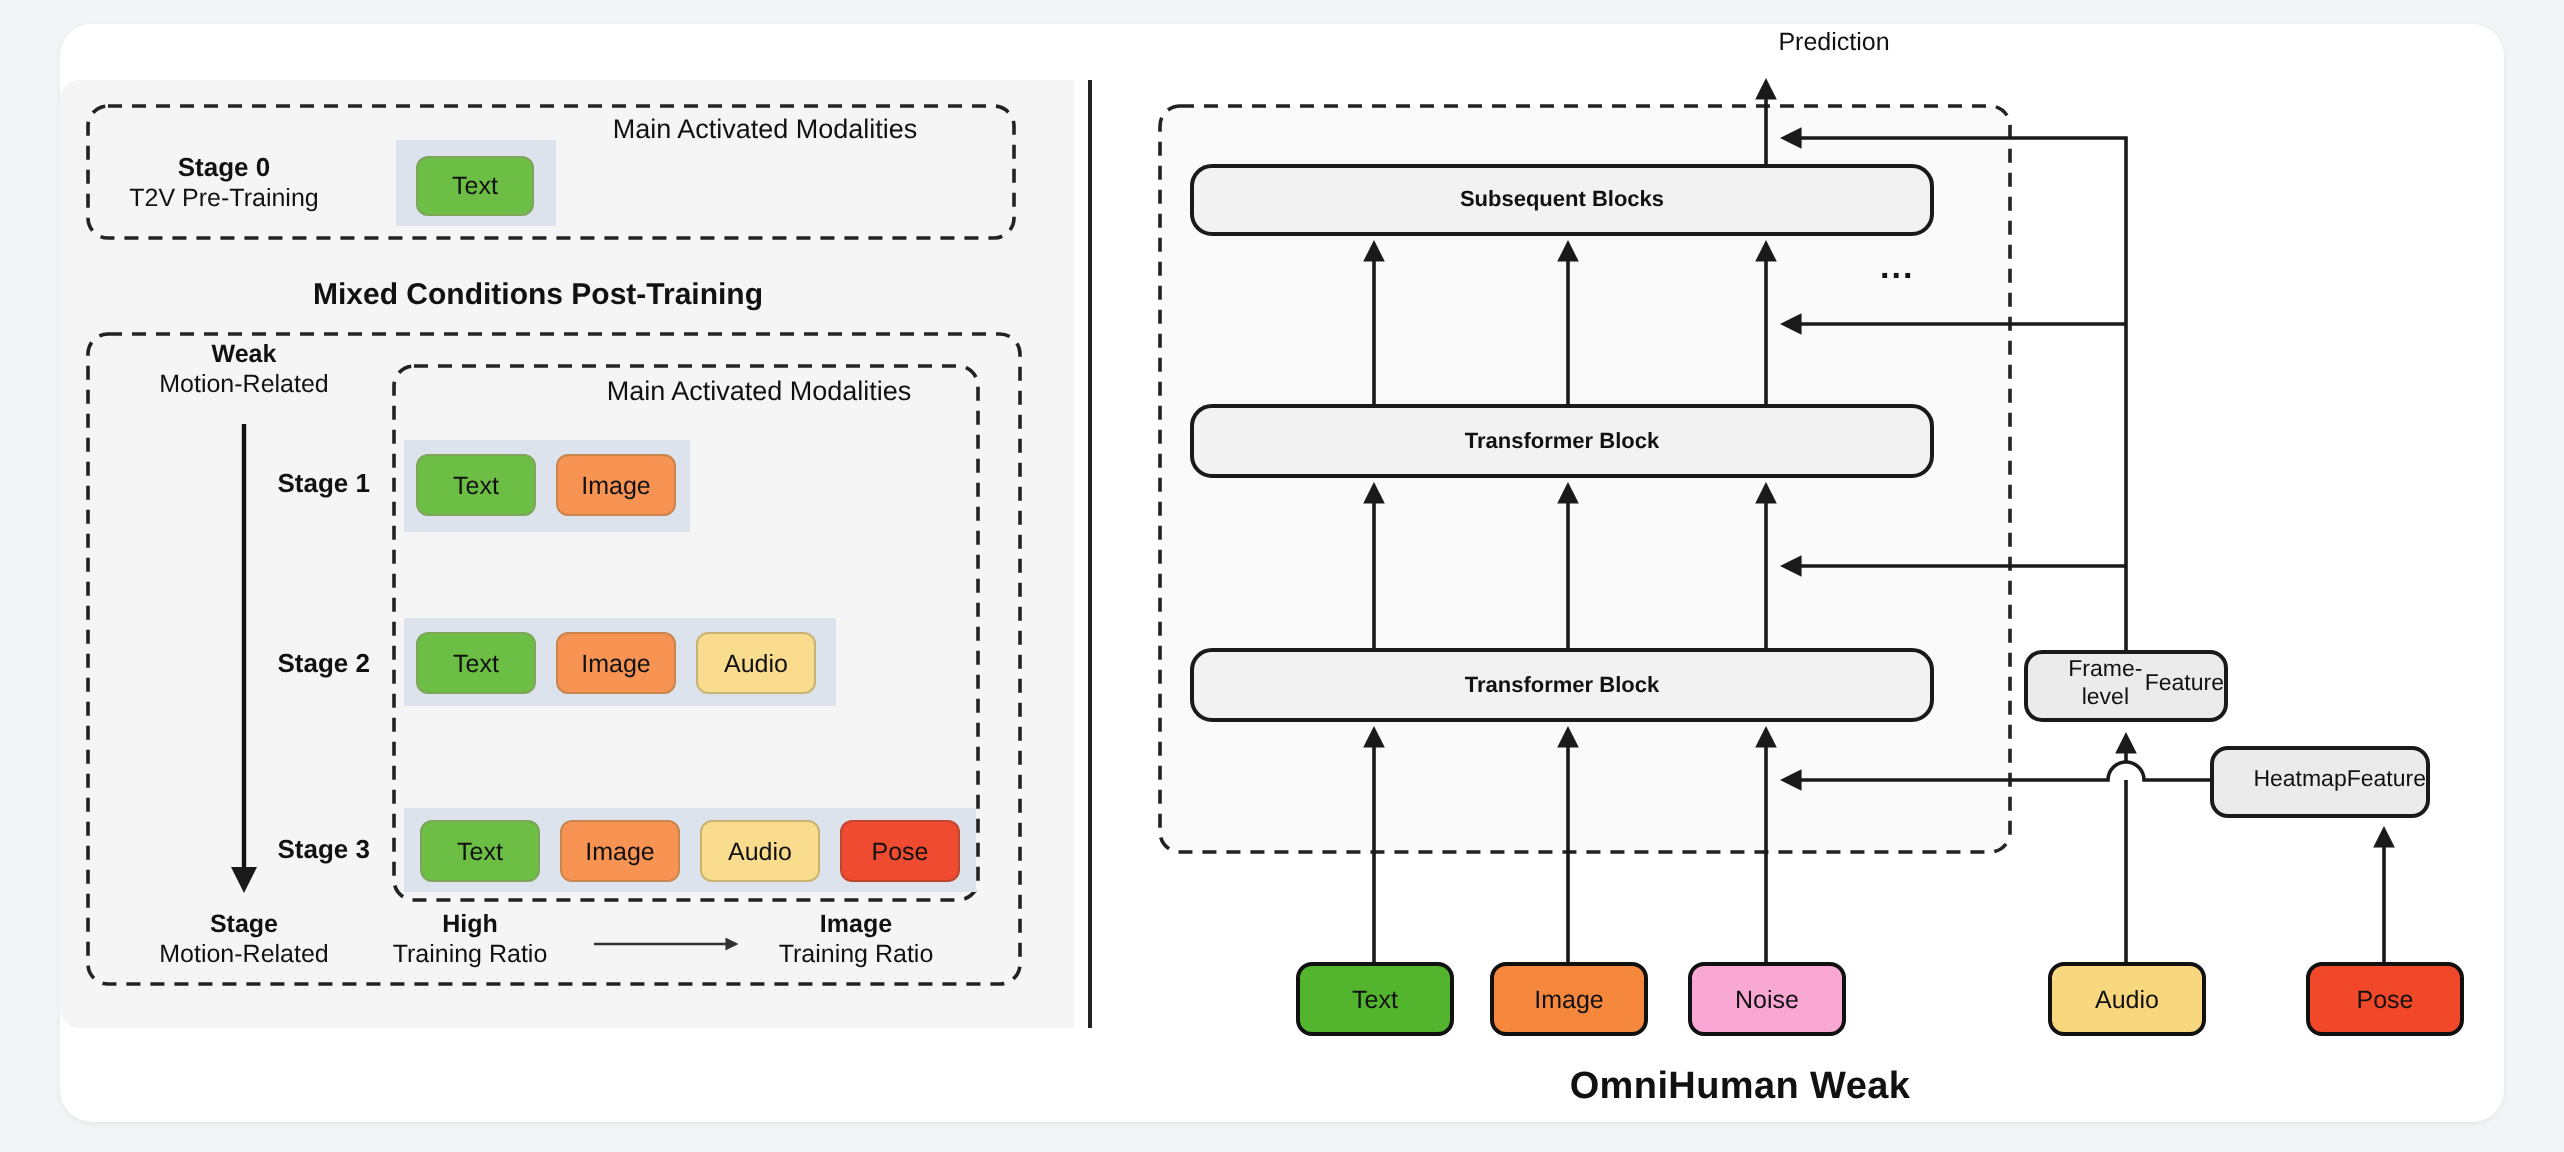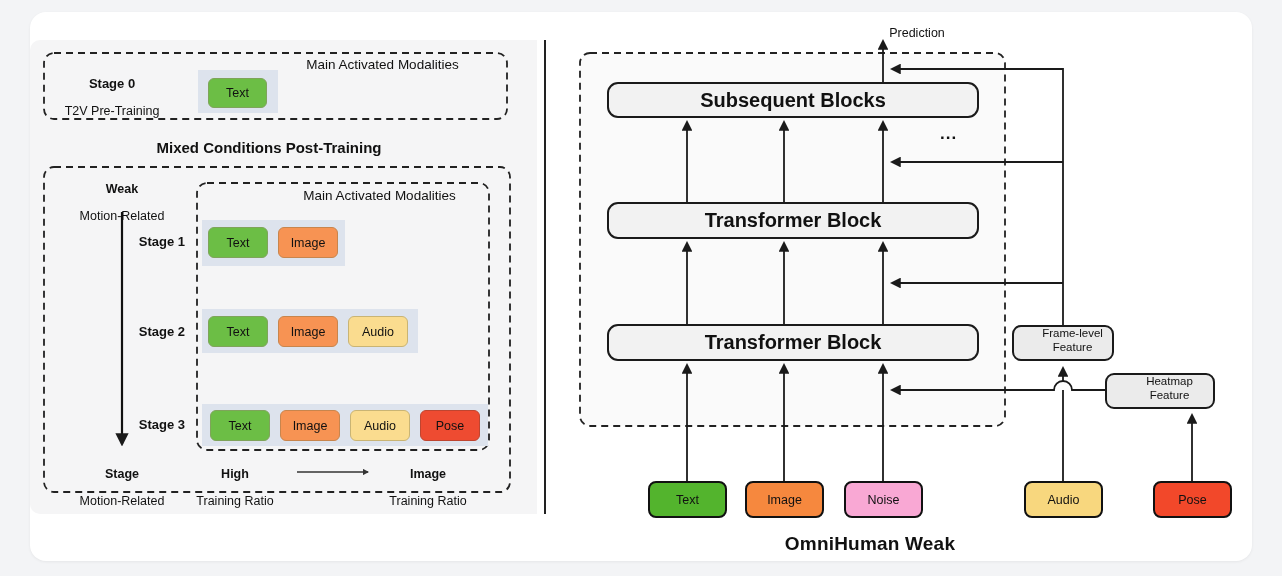--- a/index.html
+++ b/index.html
@@ -23,47 +23,47 @@
     left:30px;top:40px;width:507px;height:474px;
     background:#F5F5F6;border-radius:10px 0 0 10px;
     z-index:1;
   }
   svg.overlay{left:0;top:0;z-index:2;pointer-events:none;}
   .lbl{z-index:3;line-height:1.2;}
   .center{text-align:center;}
   .right{text-align:right;}
   .b{font-weight:bold;}
   .mam{font-size:13.5px;}
-  .small{font-size:12.5px;margin-top:12px;}
+  .small{font-size:12.5px;}
   .heading{font-size:15px;font-weight:bold;}
   .title{font-size:19px;font-weight:bold;letter-spacing:.2px;}
   .strip{
     position:absolute;display:flex;gap:10px;
     background:#DDE3ED;z-index:3;box-sizing:border-box;
   }
   .chip{
     width:60px;height:31px;border-radius:6px;
     border:1.5px solid transparent;box-sizing:border-box;
     display:flex;align-items:center;justify-content:center;
     font-size:12.5px;z-index:3;flex:0 0 auto;
   }
   .c-green-l{background:#6CBE45;border-color:#7FA45B;}
   .c-orange-l{background:#F79353;border-color:#C8854D;}
   .c-yellow-l{background:#FADC8F;border-color:#C9B474;}
   .c-red-l{background:#EE4B31;border-color:#BF4530;}
   .block{
     position:absolute;left:595px;width:372px;
     background:#F2F2F2;border:2px solid #1A1A1A;border-radius:11px;
     display:flex;align-items:center;justify-content:center;
-    font-size:20px;font-weight:bold;box-sizing:border-box;z-index:3;margin-left:12px;
+    font-size:11px;font-weight:bold;box-sizing:border-box;z-index:3;
   }
   .feature{
     position:absolute;width:102px;height:36px;
     background:#EBEBEB;border:2px solid #1A1A1A;border-radius:9px;
-    display:flex;flex-direction:column;align-items:center;justify-content:flex-start;
+    display:flex;flex-direction:row;align-items:center;justify-content:flex-end;
     font-size:11.5px;line-height:1.2;box-sizing:border-box;z-index:3;text-align:center;padding-left:19px;
   }
   .io{
     position:absolute;width:79px;height:37px;top:481px;
     border:2px solid #111;border-radius:8px;
     display:flex;align-items:center;justify-content:center;
     font-size:12.5px;box-sizing:border-box;z-index:3;
   }
   .c-green{background:#53B42D;}
   .c-orange{background:#F6883E;}

